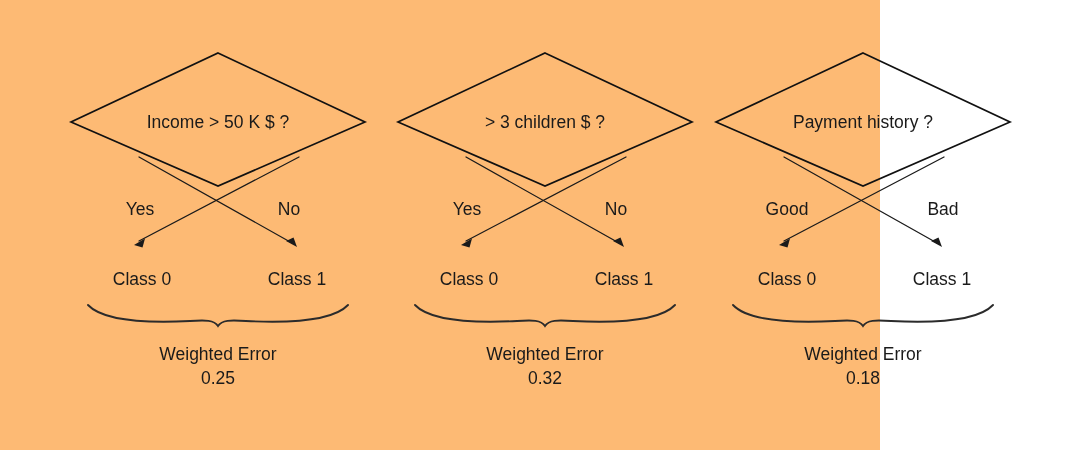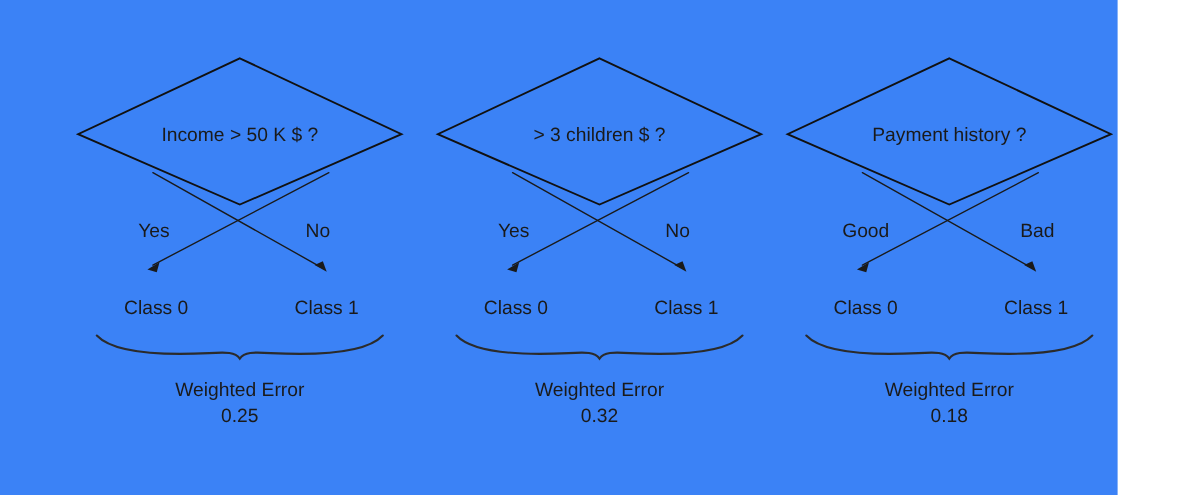--- a/index.html
+++ b/index.html
@@ -8,23 +8,23 @@
     background: #ffffff;
   }
   body {
     width: 1080px;
     height: 450px;
     overflow: hidden;
     font-family: "Liberation Sans", sans-serif;
   }
   #canvas {
     position: relative;
-    width: 1016px;
+    width: 880px;
     height: 450px;
-    background: #3b82f6;
+    background: #fdba74;
   }
   .tree-svg {
     position: absolute;
     left: 0;
     top: 0;
     width: 1080px;
     height: 450px;
   }
   .diagram-text {
     fill: #1a1a1a;

